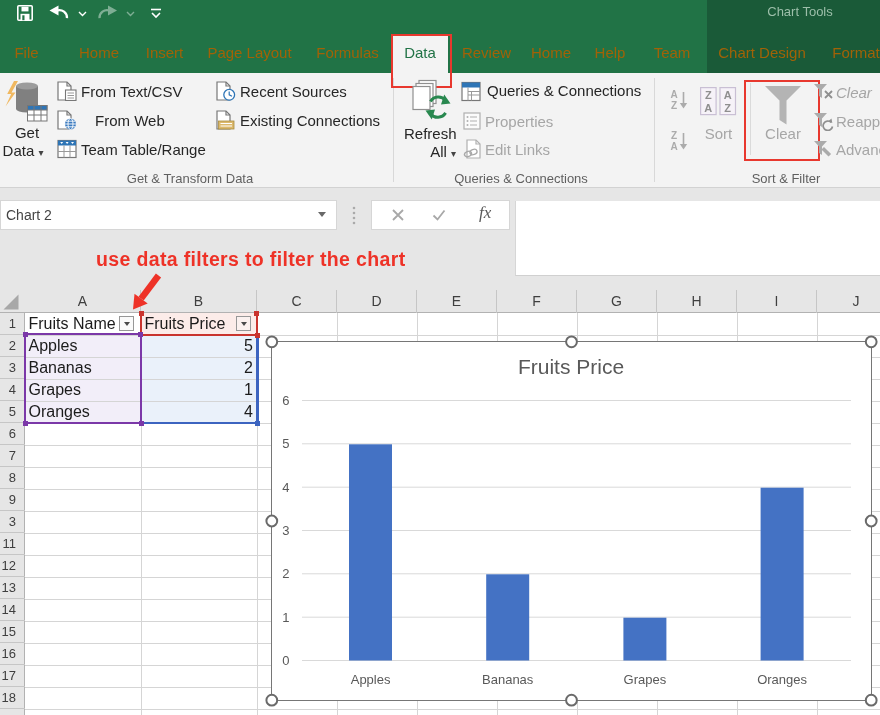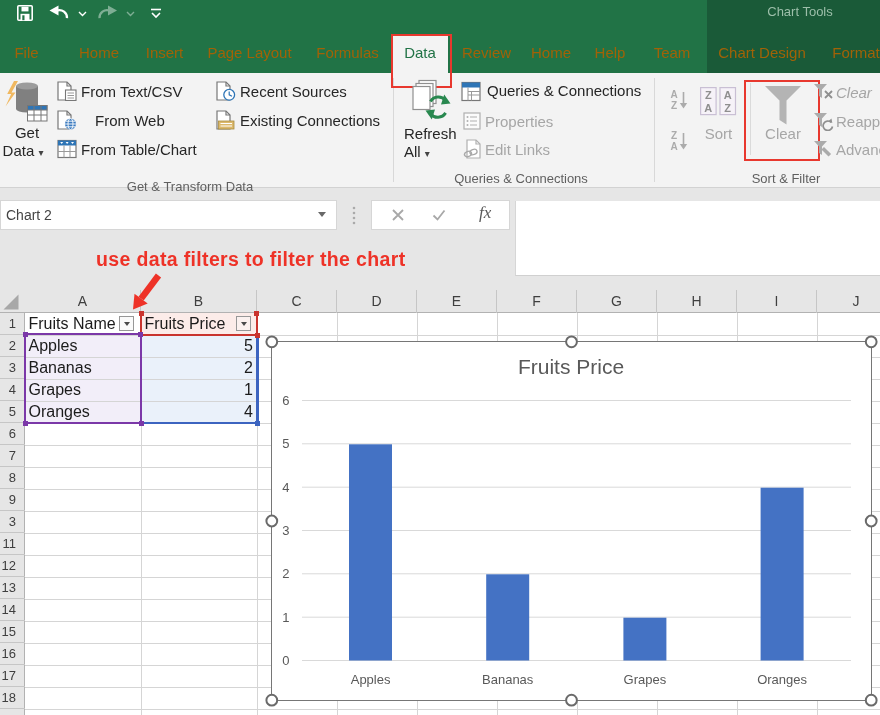--- a/index.html
+++ b/index.html
@@ -54,33 +54,33 @@
 <div class="tabtxt" style="left:610px;">Help</div>
 <div class="tabtxt" style="left:672px;">Team</div>
 <div class="tabtxt" style="left:762px;">Chart Design</div>
 <div class="tabtxt" style="left:856px;">Format</div>
 
 <div class="abs" style="left:0;top:73px;width:880px;height:114px;background:#f3f3f3;"></div>
 <div class="abs" style="left:0;top:187px;width:880px;height:1px;background:#d2d2d2;"></div>
 <div class="abs" style="left:0;top:188px;width:880px;height:102px;background:#e6e6e6;"></div>
 <div class="vsep" style="left:393px;"></div>
 <div class="vsep" style="left:654px;"></div>
-<div class="glabel" style="left:190px;margin-top:8px;">Get &amp; Transform Data</div>
+<div class="glabel" style="left:190px;">Get &amp; Transform Data</div>
 <div class="glabel" style="left:521px;">Queries &amp; Connections</div>
 <div class="glabel" style="left:786px;">Sort &amp; Filter</div>
 
 <div class="rlbl" style="left:13px;top:124px;width:28px;text-align:center;">Get</div>
 <div class="rlbl" style="left:0px;top:142px;width:46px;text-align:center;">Data <span style="font-size:10px;color:#444;">▾</span></div>
 <div class="rlbl" style="left:81px;top:83px;">From Text/CSV</div>
 <div class="rlbl" style="left:95px;top:112px;">From Web</div>
-<div class="rlbl" style="left:81px;top:141px;">From Table/Chart</div>
+<div class="rlbl" style="left:81px;top:141px;">Team Table/Range</div>
 <div class="rlbl" style="left:240px;top:83px;">Recent Sources</div>
 <div class="rlbl" style="left:240px;top:112px;">Existing Connections</div>
 <div class="rlbl" style="left:404px;top:125px;width:52px;text-align:center;">Refresh</div>
-<div class="rlbl" style="left:404px;top:143px;width:52px;text-align:left;">All <span style="font-size:10px;color:#444;">▾</span></div>
+<div class="rlbl" style="left:404px;top:143px;width:52px;text-align:right;">All <span style="font-size:10px;color:#444;">▾</span></div>
 <div class="rlbl" style="left:487px;top:82px;">Queries &amp; Connections</div>
 <div class="rlbl gray" style="left:485px;top:113px;">Properties</div>
 <div class="rlbl gray" style="left:485px;top:141px;">Edit Links</div>
 <div class="rlbl gray" style="left:695px;top:125px;width:47px;text-align:center;">Sort</div>
 <div class="rlbl gray" style="left:759px;top:125px;width:48px;text-align:center;">Clear</div>
 <div class="rlbl gray" style="left:836px;top:84px;font-style:italic;">Clear</div>
 <div class="rlbl gray" style="left:836px;top:113px;">Reapply</div>
 <div class="rlbl gray" style="left:836px;top:141px;">Advanced</div>
 
 <div class="abs" style="left:390.5px;top:33.5px;width:57px;height:50px;border:2px solid #e8382e;"></div>

